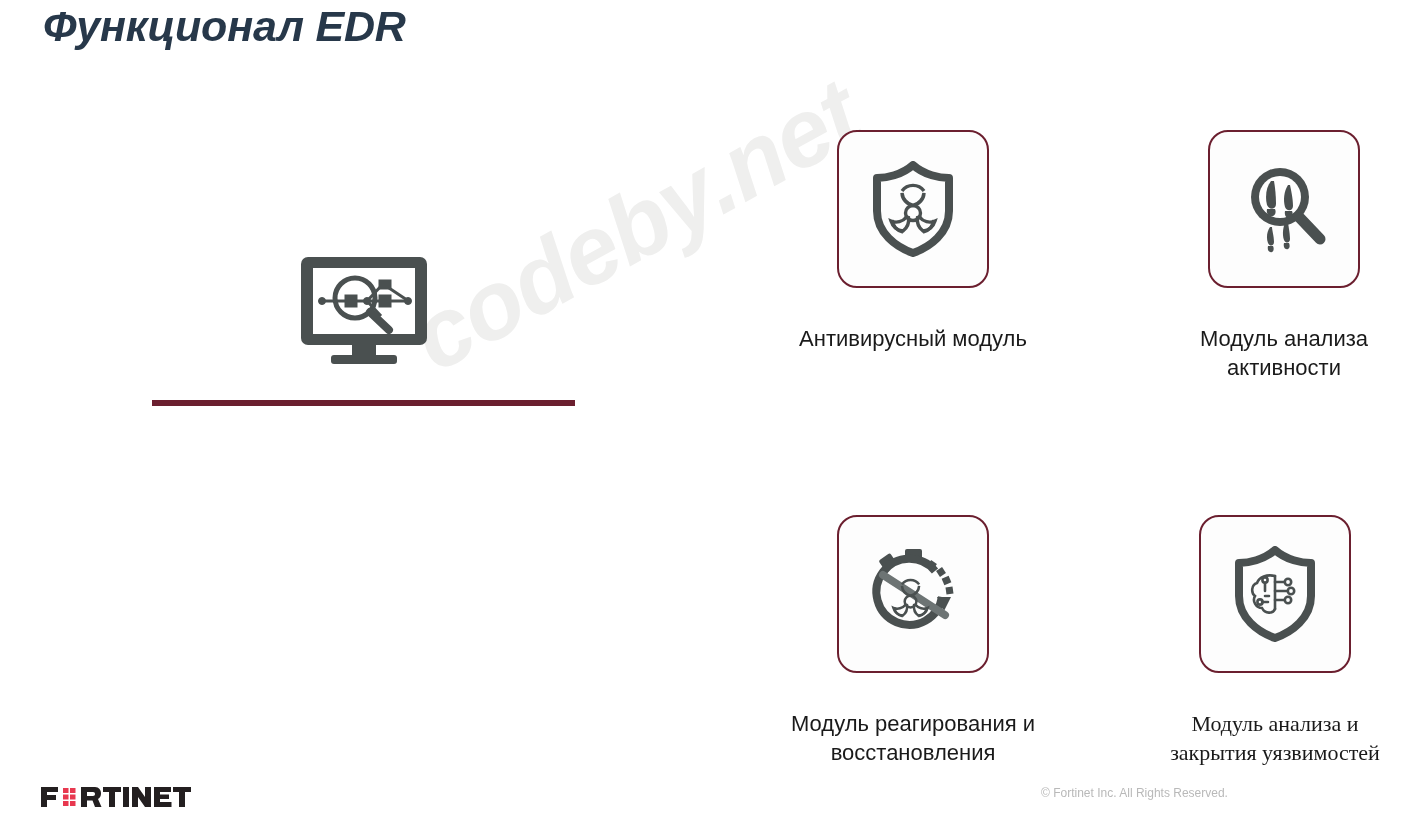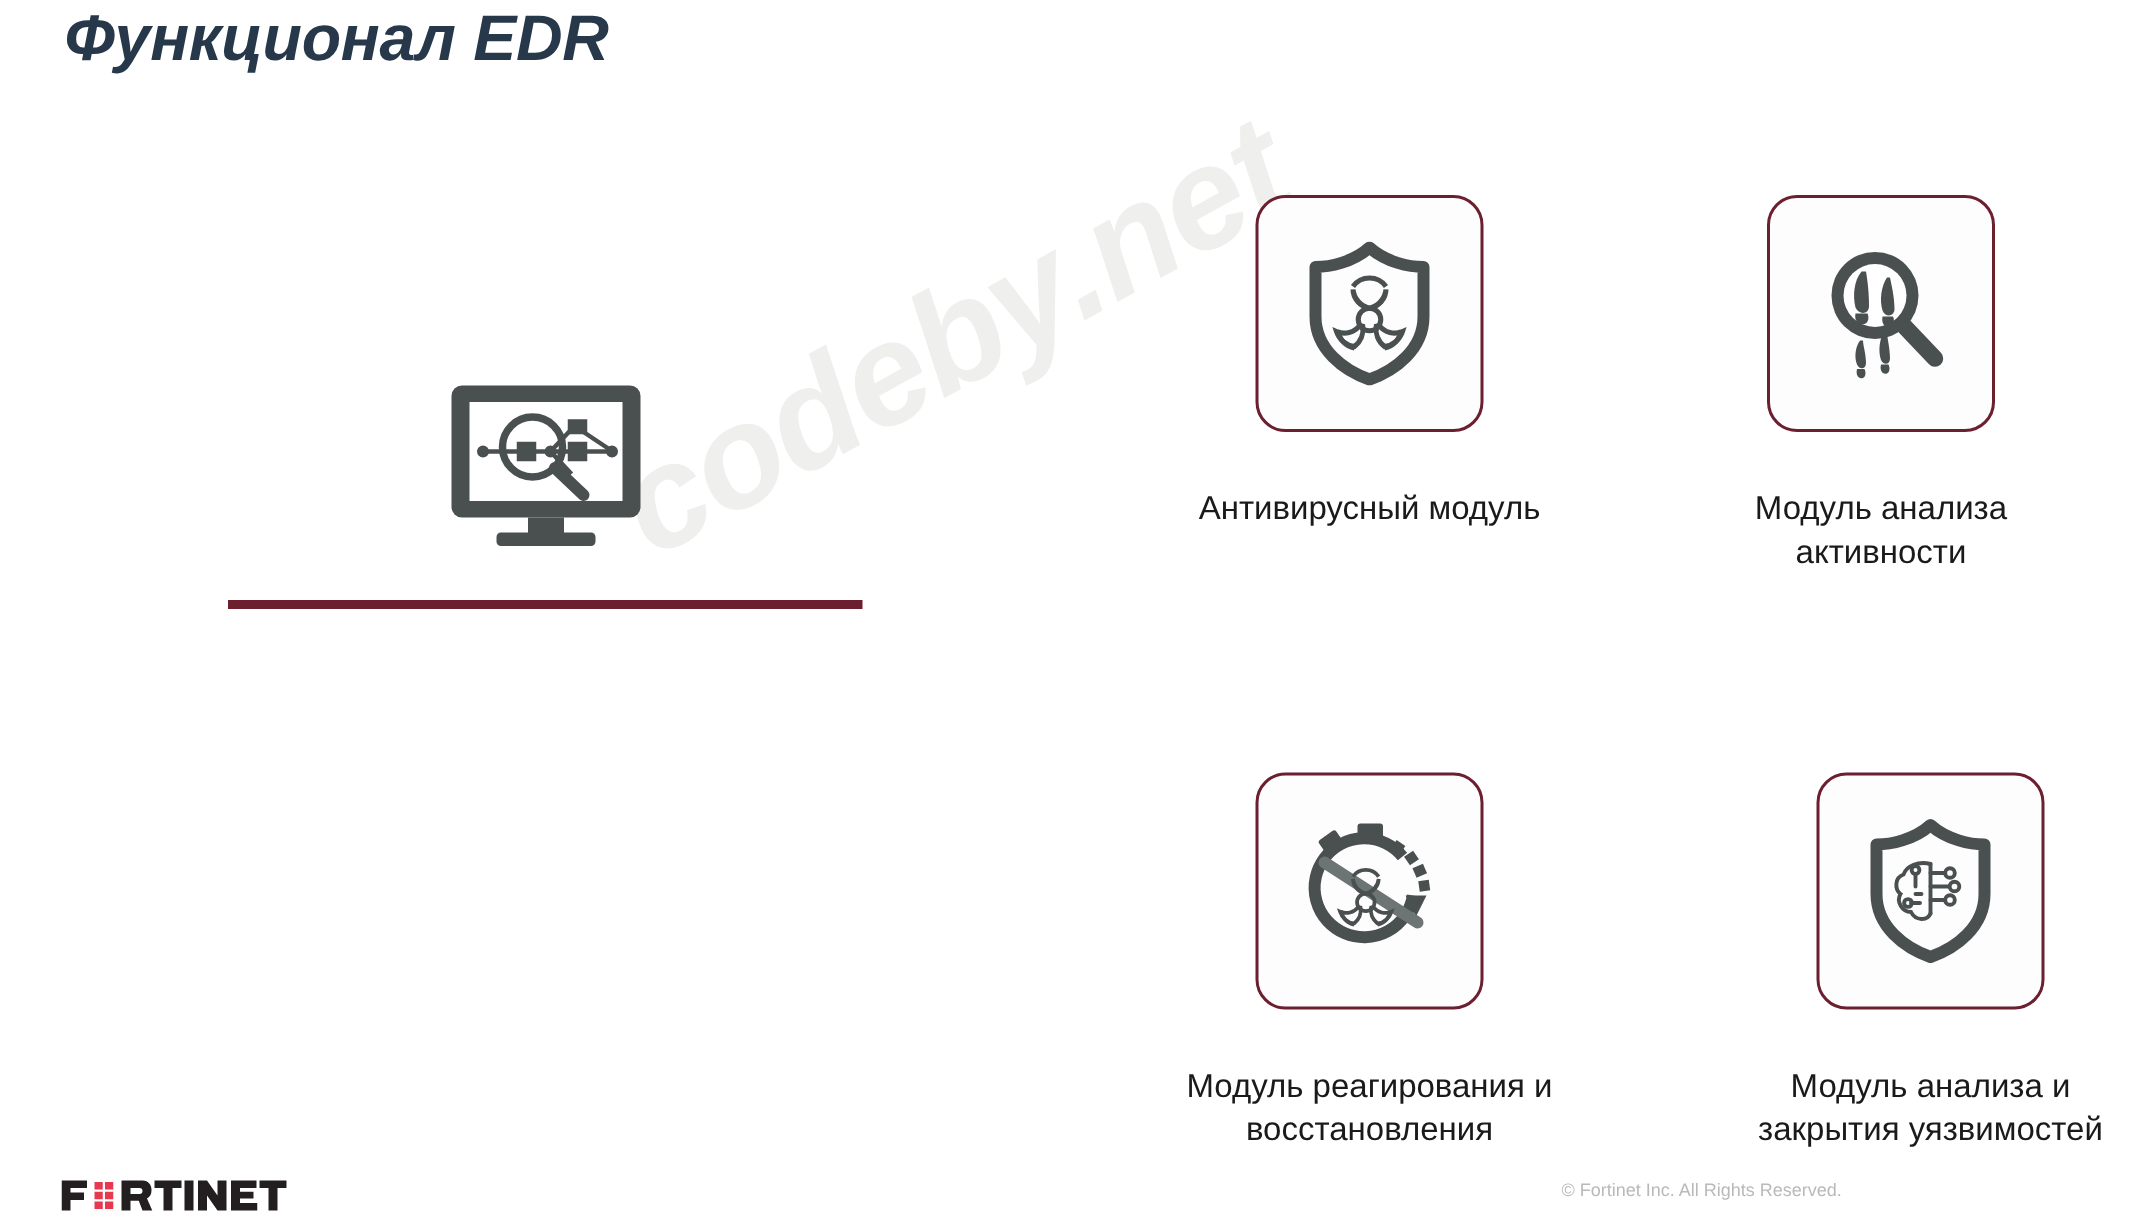--- a/index.html
+++ b/index.html
@@ -87,23 +87,23 @@
     width: 620px;
     height: 660px;
     z-index: 3;
   }
   .module {
     position: absolute;
     width: 250px;
     text-align: center;
   }
   .module.pos-0 { left: 8px;   top: 0px; }
-  .module.pos-1 { left: 349px; top: 0px; }
+  .module.pos-1 { left: 379px; top: 0px; }
   .module.pos-2 { left: 8px;   top: 385px; }
-  .module.pos-3 { left: 382px; top: 385px; }
+  .module.pos-3 { left: 370px; top: 385px; font-family: Liberation Serif, serif; }
 
   .module-card {
     width: 152px;
     height: 158px;
     margin: 0 auto;
     border: 2.5px solid #6b1f2f;
     border-radius: 20px;
     background: #fdfdfd;
     display: flex;
     align-items: center;

